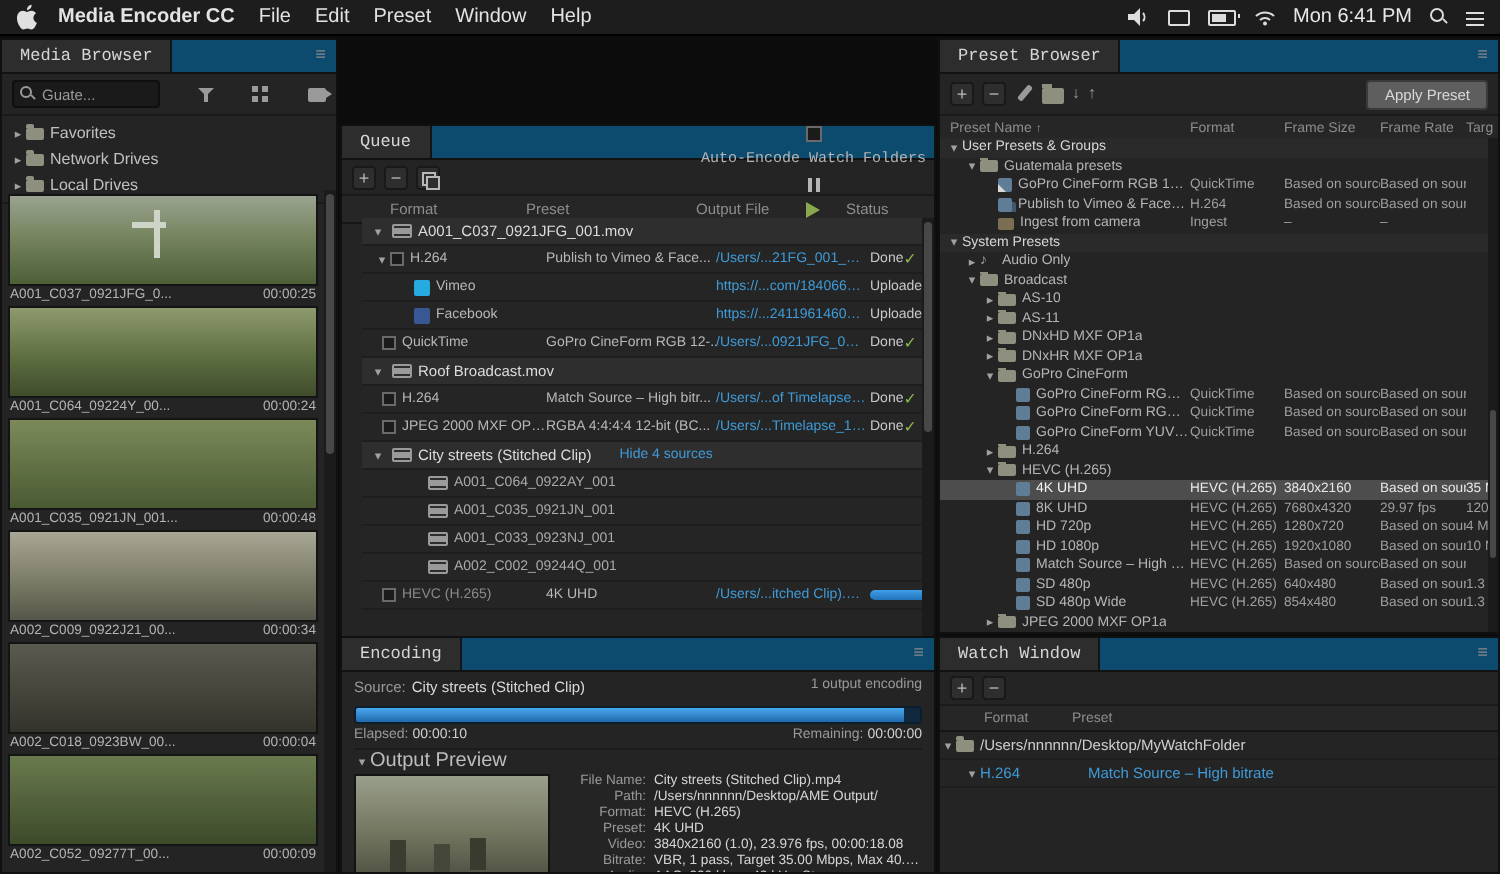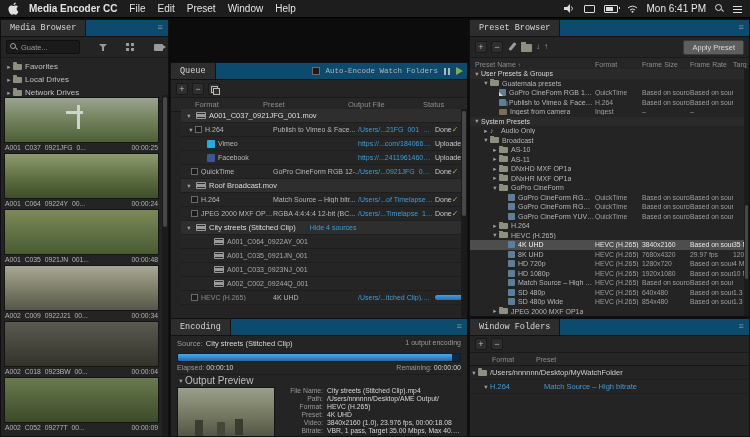--- a/index.html
+++ b/index.html
@@ -79,21 +79,21 @@
   .thumb.forest-people{background:linear-gradient(180deg,#7c8a5a,#4a5a32);}
   .thumb.street-people{background:linear-gradient(180deg,#a8a795,#6f705c 70%,#55564a);}
   .thumb.dark-clip{background:linear-gradient(180deg,#5a5a50,#33332b);}
   .thumb.green-clip{background:linear-gradient(180deg,#6a7a4e,#3c4a2a);}
   .cap{display:flex;justify-content:space-between;font-size:6.8px;color:#b4b4b4;padding:1px 1px 0 1px;}
   .cap .cname{overflow:hidden;white-space:nowrap;text-overflow:ellipsis;max-width:110px;}
   .vscroll{position:absolute;right:0;top:75px;bottom:0;width:6px;background:#1b1b1b;}
   .vscroll .vthumb{position:absolute;left:1px;right:1px;top:2px;height:38%;background:#474747;border-radius:2px;}
 
   
-  .tab-right{position:absolute;right:4px;top:0;height:16px;display:flex;align-items:center;gap:5px;}
+  .tab-right{position:absolute;right:4px;top:0;height:16px;display:flex;align-items:center;gap:5px;flex-direction:column;}
   .tiny-label{font-size:7.5px;color:#b5b5b5;}
   .pause-ico{display:flex;align-items:center;}
   .pause-ico i{display:inline-block;width:2px;height:7px;background:#b5b5b5;margin:0 1px;}
   .play-ico{width:0;height:0;border-left:7px solid #8aa84e;border-top:4px solid transparent;border-bottom:4px solid transparent;}
   .ptoolbar{height:17px;display:flex;align-items:center;gap:4px;padding:0 5px;border-bottom:1px solid #1a1a1a;}
   .tbtn{min-width:12px;height:12px;background:#2e2e2e;border:1px solid #191919;border-radius:2px;color:#b9b9b9;
     font-size:9px;line-height:11px;text-align:center;display:inline-block;box-sizing:border-box;}
   .tbtn.plus::before{content:"+";}
   .tbtn.minus::before{content:"−";}
   .dup-ico{width:12px;height:12px;background:#2e2e2e;border:1px solid #191919;border-radius:2px;position:relative;box-sizing:border-box;}
@@ -259,27 +259,27 @@
 
         <div class="treerow">
           <span class="chev right"></span>
           <span class="ico folder"></span>
           <span>Favorites</span>
         </div>
 
         <div class="treerow">
           <span class="chev right"></span>
           <span class="ico folder"></span>
-          <span>Local Drives</span>
+          <span>Network Drives</span>
         </div>
 
         <div class="treerow">
           <span class="chev right"></span>
           <span class="ico folder"></span>
-          <span>Network Drives</span>
+          <span>Local Drives</span>
         </div>
       </div>
     <div class="cliplist">
 
         <div class="clip">
           <div class="thumb cross-memorial"></div>
           <div class="cap">
             <span class="cname">A001_C037_0921JFG_0...</span>
             <span class="cdur">00:00:25</span>
           </div>
@@ -919,21 +919,21 @@
 
       </div>
     <div class="pbscroll">
         <div class="vthumb"></div>
       </div>
   </div>
 
   <div class="panel wf-panel">
     <div class="tabbar">
       <div class="tab">
-          <span>Window Folders</span>
+          <span>Watch Window</span>
         </div>
       <span class="panelmenu"></span>
     </div>
     <div class="wftoolbar">
       <span class="tbtn plus"></span>
       <span class="tbtn minus"></span>
     </div>
     <div class="wfheader">
       <div class="wh1">Format</div>
       <div>Preset</div>

